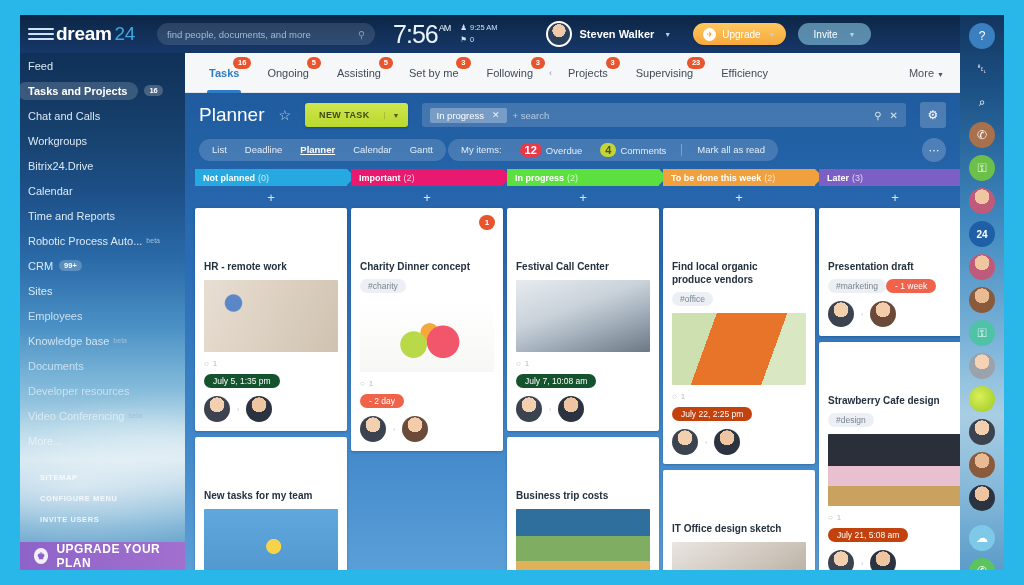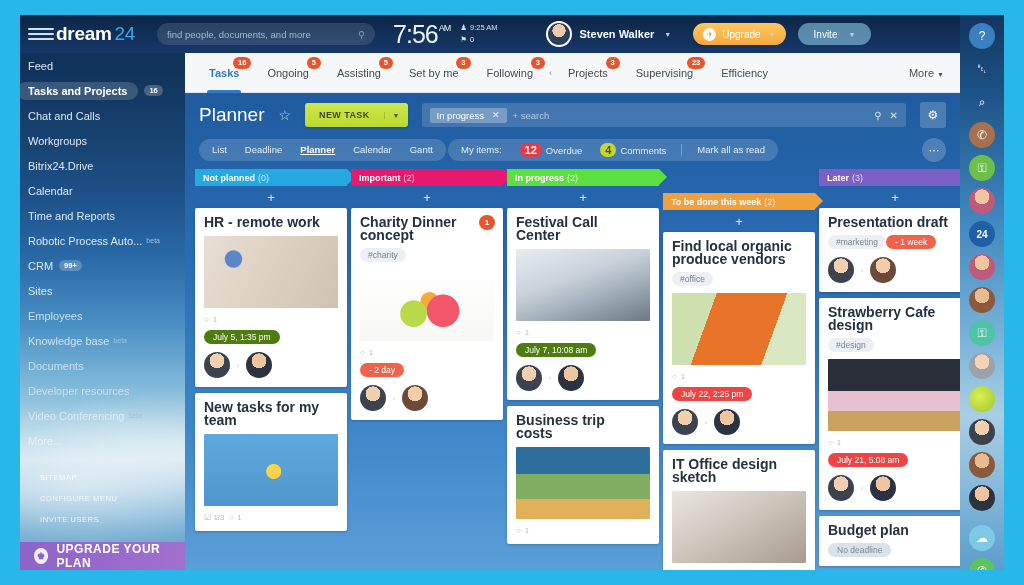--- a/index.html
+++ b/index.html
@@ -84,21 +84,21 @@
     margin-left:6px; background: rgba(255,255,255,.22); color:#fff;
     font-size:7.5px; border-radius:7px; padding:1px 5px; font-weight:bold;
   }
   .nav-item .beta { font-size:7px; color:#9fc0dd; margin-left:4px;}
   .nav-item.dim  { color: rgba(255,255,255,.72); text-align: center;}
   .nav-item.dim2 { color: rgba(255,255,255,.62);}
   .nav-item.dim3 { color: rgba(255,255,255,.55);}
   .foot-link {
     height:21px; display:flex; align-items:center; padding-left:20px;
     font-size:7.5px; letter-spacing:.6px; color:rgba(255,255,255,.8);
-    font-weight:normal; cursor:pointer;
+    font-weight:bold; cursor:pointer;
   }
   .upgrade-plan {
     position:absolute; left:0; bottom:0; width:165px; height:28px;
     background: linear-gradient(90deg,#8e63c8,#a170cf);
     display:flex; align-items:center; gap:8px; padding-left:14px; cursor:pointer;
   }
   .upgrade-plan .crown {
     width:16px;height:16px;border-radius:50%;background:rgba(255,255,255,.9);
     display:flex;align-items:center;justify-content:center;font-size:9px;color:#8e63c8;
   }
@@ -186,39 +186,39 @@
     border-left:8px solid currentColor;
   }
   .colhead .cc { font-weight:normal; opacity:.75; margin-left:3px;}
   .plusrow { height:22px; display:flex; align-items:center; justify-content:center;
     color:rgba(255,255,255,.85); font-size:13px; cursor:pointer;}
   .cards { display:flex; flex-direction:column; gap:6px;}
   .card {
     background:#fff; border-radius:2px; padding:8px 9px 9px;
     box-shadow:0 1px 3px rgba(0,0,0,.22); position:relative;
   }
-  .card h4 { font-size:14px; color:#24313f; font-weight:bold; line-height:13px; padding-right:14px;}
+  .card h4 { font-size:10px; color:#24313f; font-weight:bold; line-height:13px; padding-right:14px;margin-top:44px;}
   .cbadge {
     position:absolute; right:8px; top:7px; background:#e8552d; color:#fff;
     font-size:8px; font-weight:bold; border-radius:9px; min-width:16px;
     height:15px; display:flex;align-items:center;justify-content:center;
   }
   .tag {
     display:inline-block; margin-top:6px; background:#eceff3; color:#79858f;
     font-size:8.5px; border-radius:9px; padding:2px 8px;
   }
   .thumb { margin-top:7px; width:100%; height:72px; border-radius:1px; background-size:cover;}
   .meta { margin-top:7px; font-size:8px; color:#b3bcc5; display:flex; align-items:center; gap:4px;}
   .datebadge {
     display:inline-block; margin-top:6px; font-size:8.5px; color:#fff;
     border-radius:10px; padding:2px 9px;
   }
-  .d-green { background:#4d7c0f;}
+  .d-green { background:#14532d;}
   .d-red   { background:#f0624a;}
-  .d-gray  { background:#ef4444;}
+  .d-gray  { background:#c2410c;}
   .d-bluew { background:#d9e2ea; color:#7b8792;}
   .people { margin-top:8px; display:flex; align-items:center; gap:7px;}
   .ava { width:15px;height:15px;border-radius:50%; background-size:cover;}
   .arrowto { font-size:7px; color:#c3cbd3;}
   
   .img-hr { background:
       radial-gradient(circle at 22% 32%, #5b86c8 0 7%, transparent 8%),
       linear-gradient(115deg,#e8ded2 0%,#ddd2c3 45%,#cfc2b0 100%);}
   .img-fruit { background:
       radial-gradient(circle at 62% 58%, #f2566a 0 17%, transparent 18%),
@@ -529,21 +529,21 @@
                   <h4>Business trip costs</h4>
                   <div class="thumb img-land"></div>
                   <div class="meta">
                     <span>○</span>
                     <span>1</span>
                   </div>
                 </div>
               </div>
             </div>
             <div class="col">
-              <div class="colhead" style="background: rgb(240, 160, 60); color: rgb(240, 160, 60); margin-top: 24px;">
+              <div class="colhead" style="background: rgb(240, 160, 60); color: rgb(240, 160, 60);">
                 <span style="color: rgb(255, 255, 255);">To be done this week</span>
                 <span class="cc" style="color: rgb(255, 255, 255);"> (2)</span>
               </div>
               <div class="plusrow">+</div>
               <div class="cards">
                 <div class="card"><h4>Find local organic produce vendors</h4><div class="tag">#office</div><div class="thumb img-groc"></div><div class="meta">
                     <span>○</span>
                     <span>1</span>
                   </div><div class="datebadge d-gray">July 22, 2:25 pm</div><div class="people">
                     <div class="ava ri pw4"></div>

